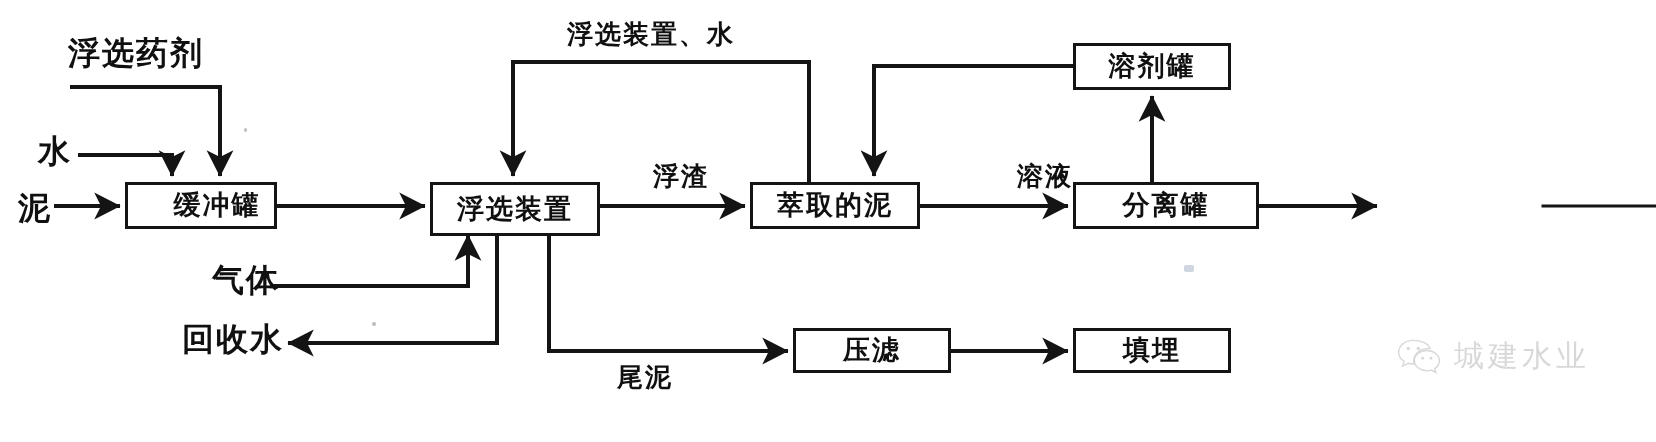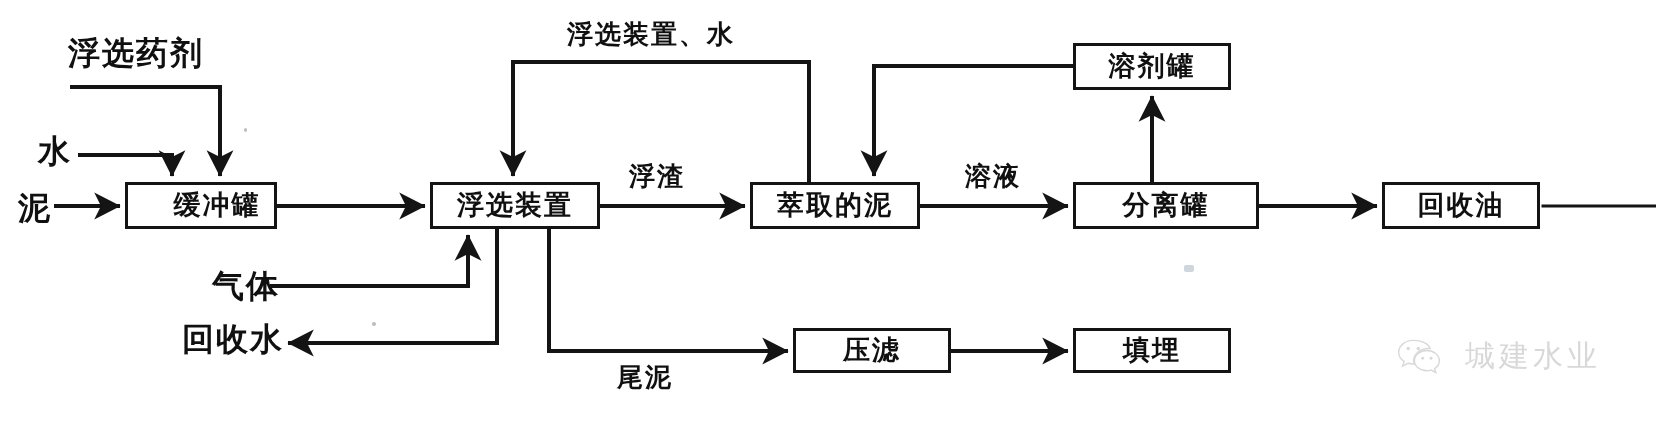--- a/index.html
+++ b/index.html
@@ -62,21 +62,20 @@
     align-items: center;
     gap: 12px;
     opacity: 0.55;
   }
   #watermark .wm-text {
     font-family: "DejaVu Sans", sans-serif;
     font-size: 30px;
     letter-spacing: 4px;
     color: #b9b9b9;
     white-space: nowrap;
-    margin-left: 11px;
   }
   .wm-logo { width: 46px; height: 40px; display: block; }
   .speck {
     position: absolute;
     background: #bcbcbc;
     border-radius: 50%;
   }
 </style>
 </head>
 <body>
@@ -121,63 +120,60 @@
       <path d="M 951 351 L 1066 351" marker-end="url(#ah)"></path>
 
       <path d="M 1543 206 L 1656 206" stroke-width="3"></path>
     </g>
   </svg>
 
   <div class="node-box" style="left:125px; top:182px; width:152px; height:47px;padding-left:32px;">
     <span>缓冲罐</span>
   </div>
 
-  <div class="node-box" style="left:430px; top:182px; width:170px; height:47px;">
+  <div class="node-box" style="left:430px; top:182px; width:170px; height:54px;">
     <span>浮选装置</span>
   </div>
 
   <div class="node-box" style="left:750px; top:182px; width:170px; height:47px;">
     <span>萃取的泥</span>
   </div>
 
   <div class="node-box" style="left:1073px; top:43px; width:158px; height:47px;">
     <span>溶剂罐</span>
   </div>
 
   <div class="node-box" style="left:1073px; top:182px; width:186px; height:47px;">
     <span>分离罐</span>
   </div>
 
-  <div class="node-box" style="left:1382px; top:182px; width:158px; height:47px;">
-    <span>回收油</span>
-  </div>
 
   <div class="node-box" style="left:793px; top:328px; width:158px; height:45px;">
     <span>压滤</span>
   </div>
 
   <div class="node-box" style="left:1073px; top:328px; width:158px; height:45px;">
     <span>填埋</span>
   </div>
 
   <div class="io-label" style="left:68px; top:37px;">浮选药剂</div>
 
   <div class="io-label" style="left:38px; top:135px;">水</div>
 
   <div class="io-label" style="left:18px; top:192px;">泥</div>
 
-  <div class="io-label" style="left:212px; top:270px;">气体</div>
+  <div class="io-label" style="left:212px; top:264px;">气体</div>
 
   <div class="io-label" style="left:182px; top:323px;">回收水</div>
 
   <div class="edge-label" style="left:567px; top:22px;">浮选装置、水</div>
 
-  <div class="edge-label" style="left:629px; top:164px;">浮渣</div>
+  <div class="edge-label" style="left:653px; top:164px;">浮渣</div>
 
-  <div class="edge-label" style="left:965px; top:164px;">溶液</div>
+  <div class="edge-label" style="left:1017px; top:164px;">溶液</div>
 
   <div class="edge-label" style="left:617px; top:365px;">尾泥</div>
 
   <div class="speck" style="left:244px; top:128px; width:3px; height:4px;"></div>
   <div class="speck" style="left:372px; top:322px; width:4px; height:4px;"></div>
   <div class="speck" style="left:1184px; top:265px; width:10px; height:7px; border-radius:2px; background:#cfd6e0;"></div>
 
   <div id="watermark" style="left:1396px; top:336px;">
     <span>
       <svg class="wm-logo" viewBox="0 0 52 44" xmlns="http://www.w3.org/2000/svg">

